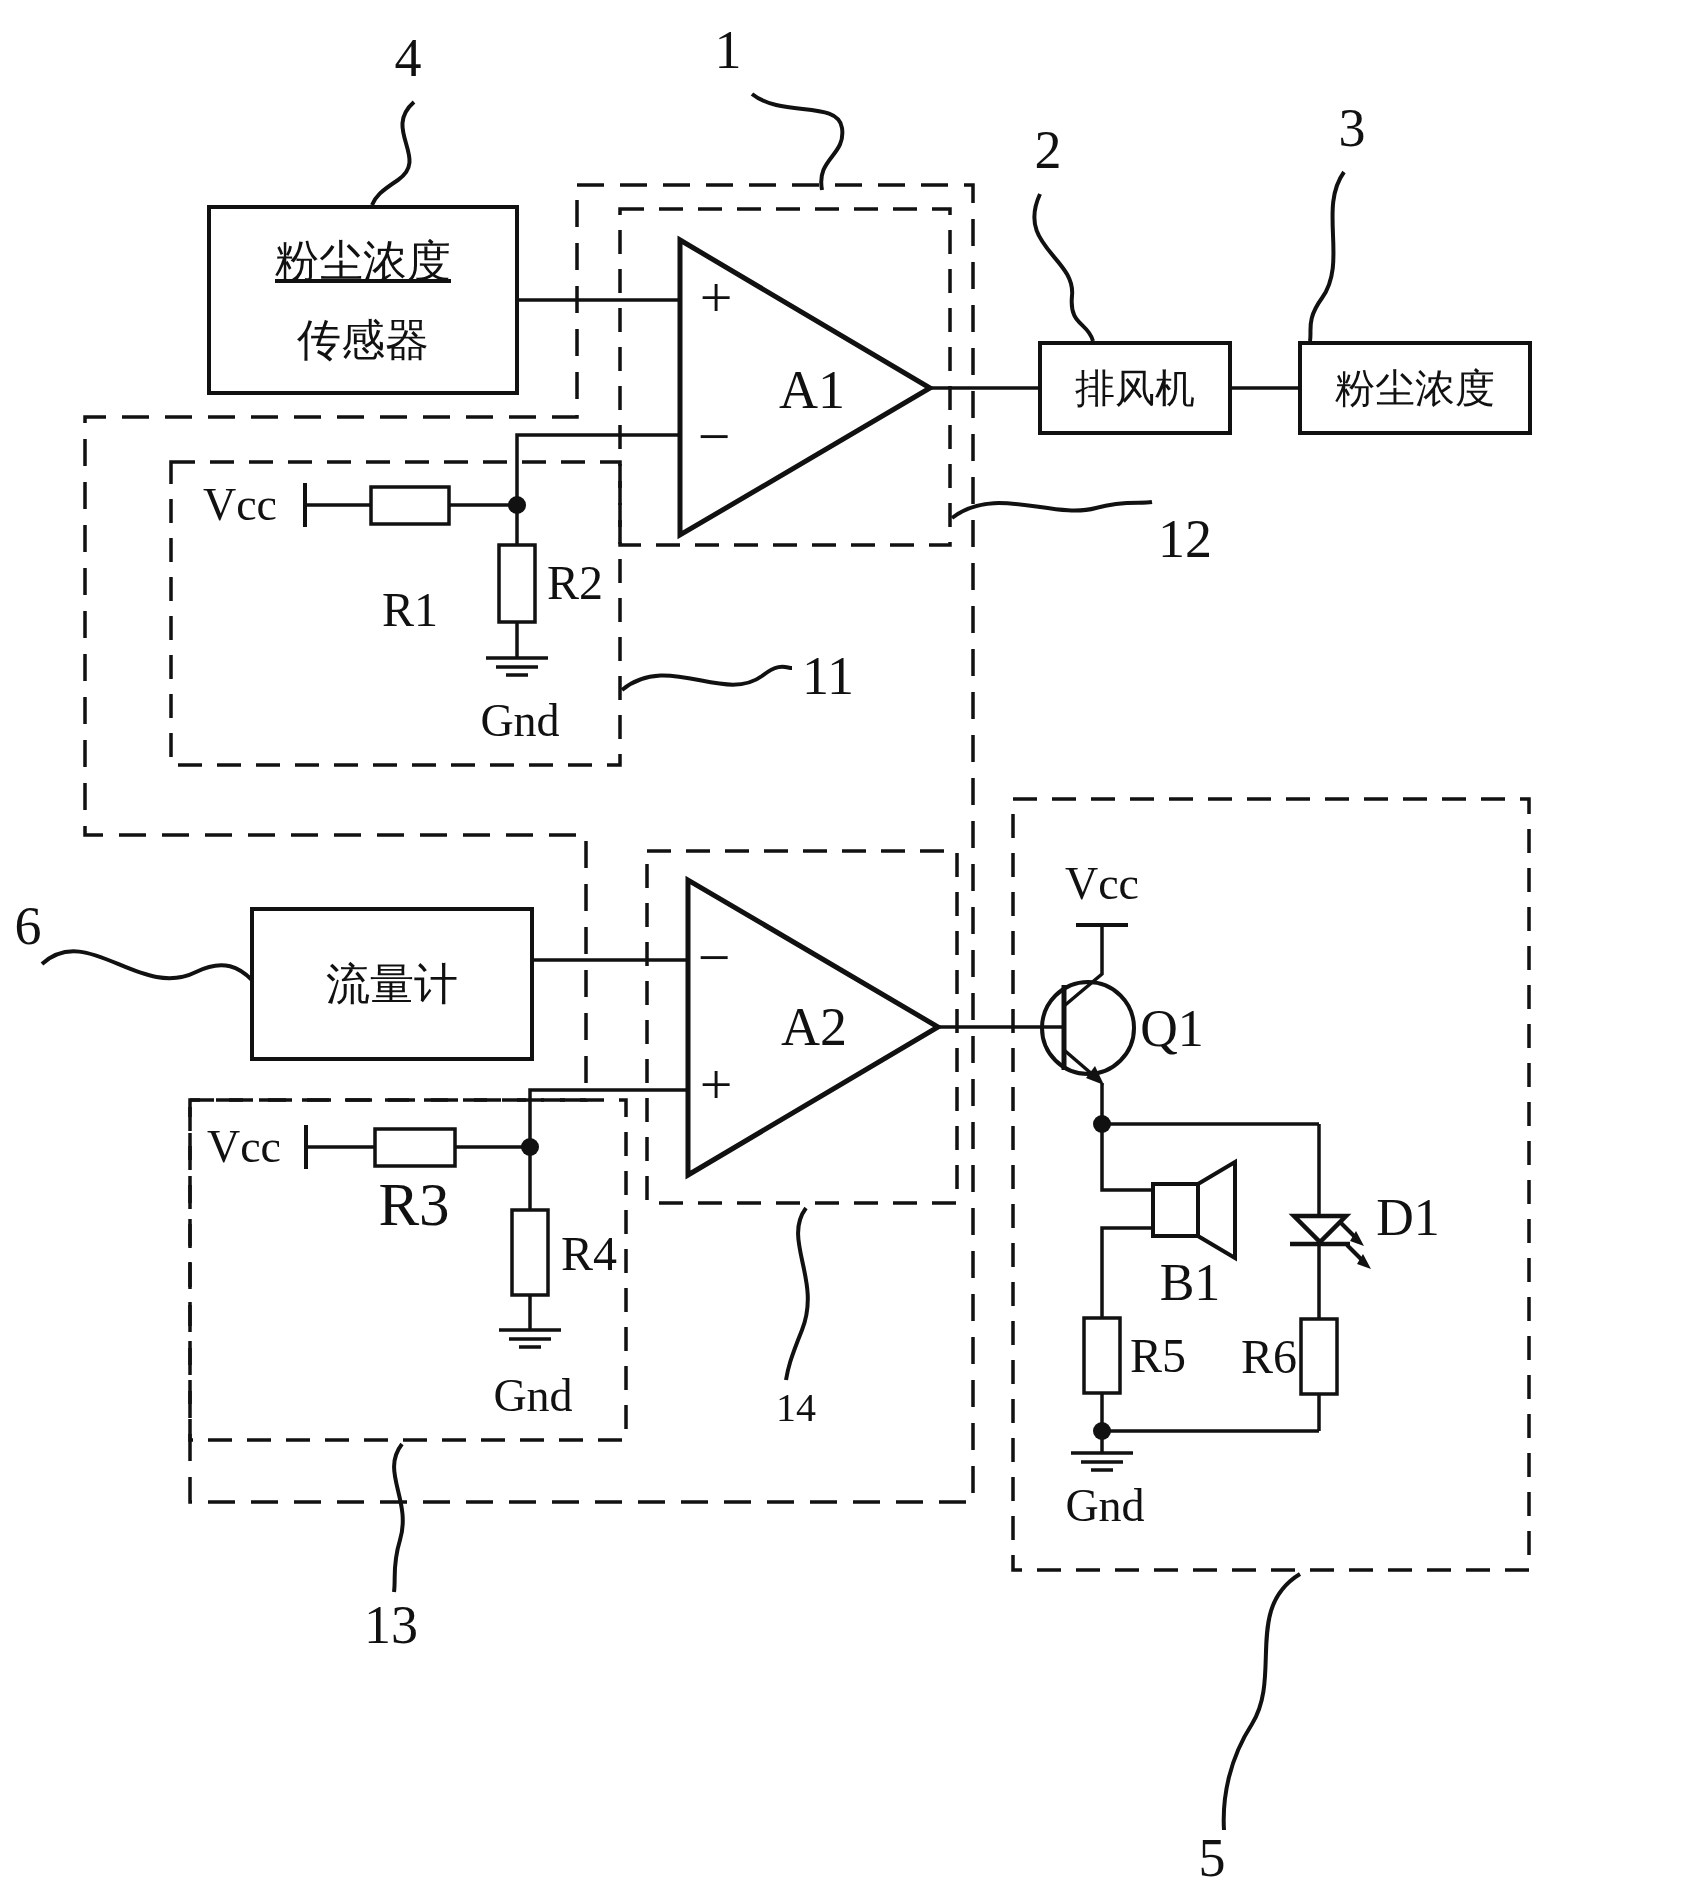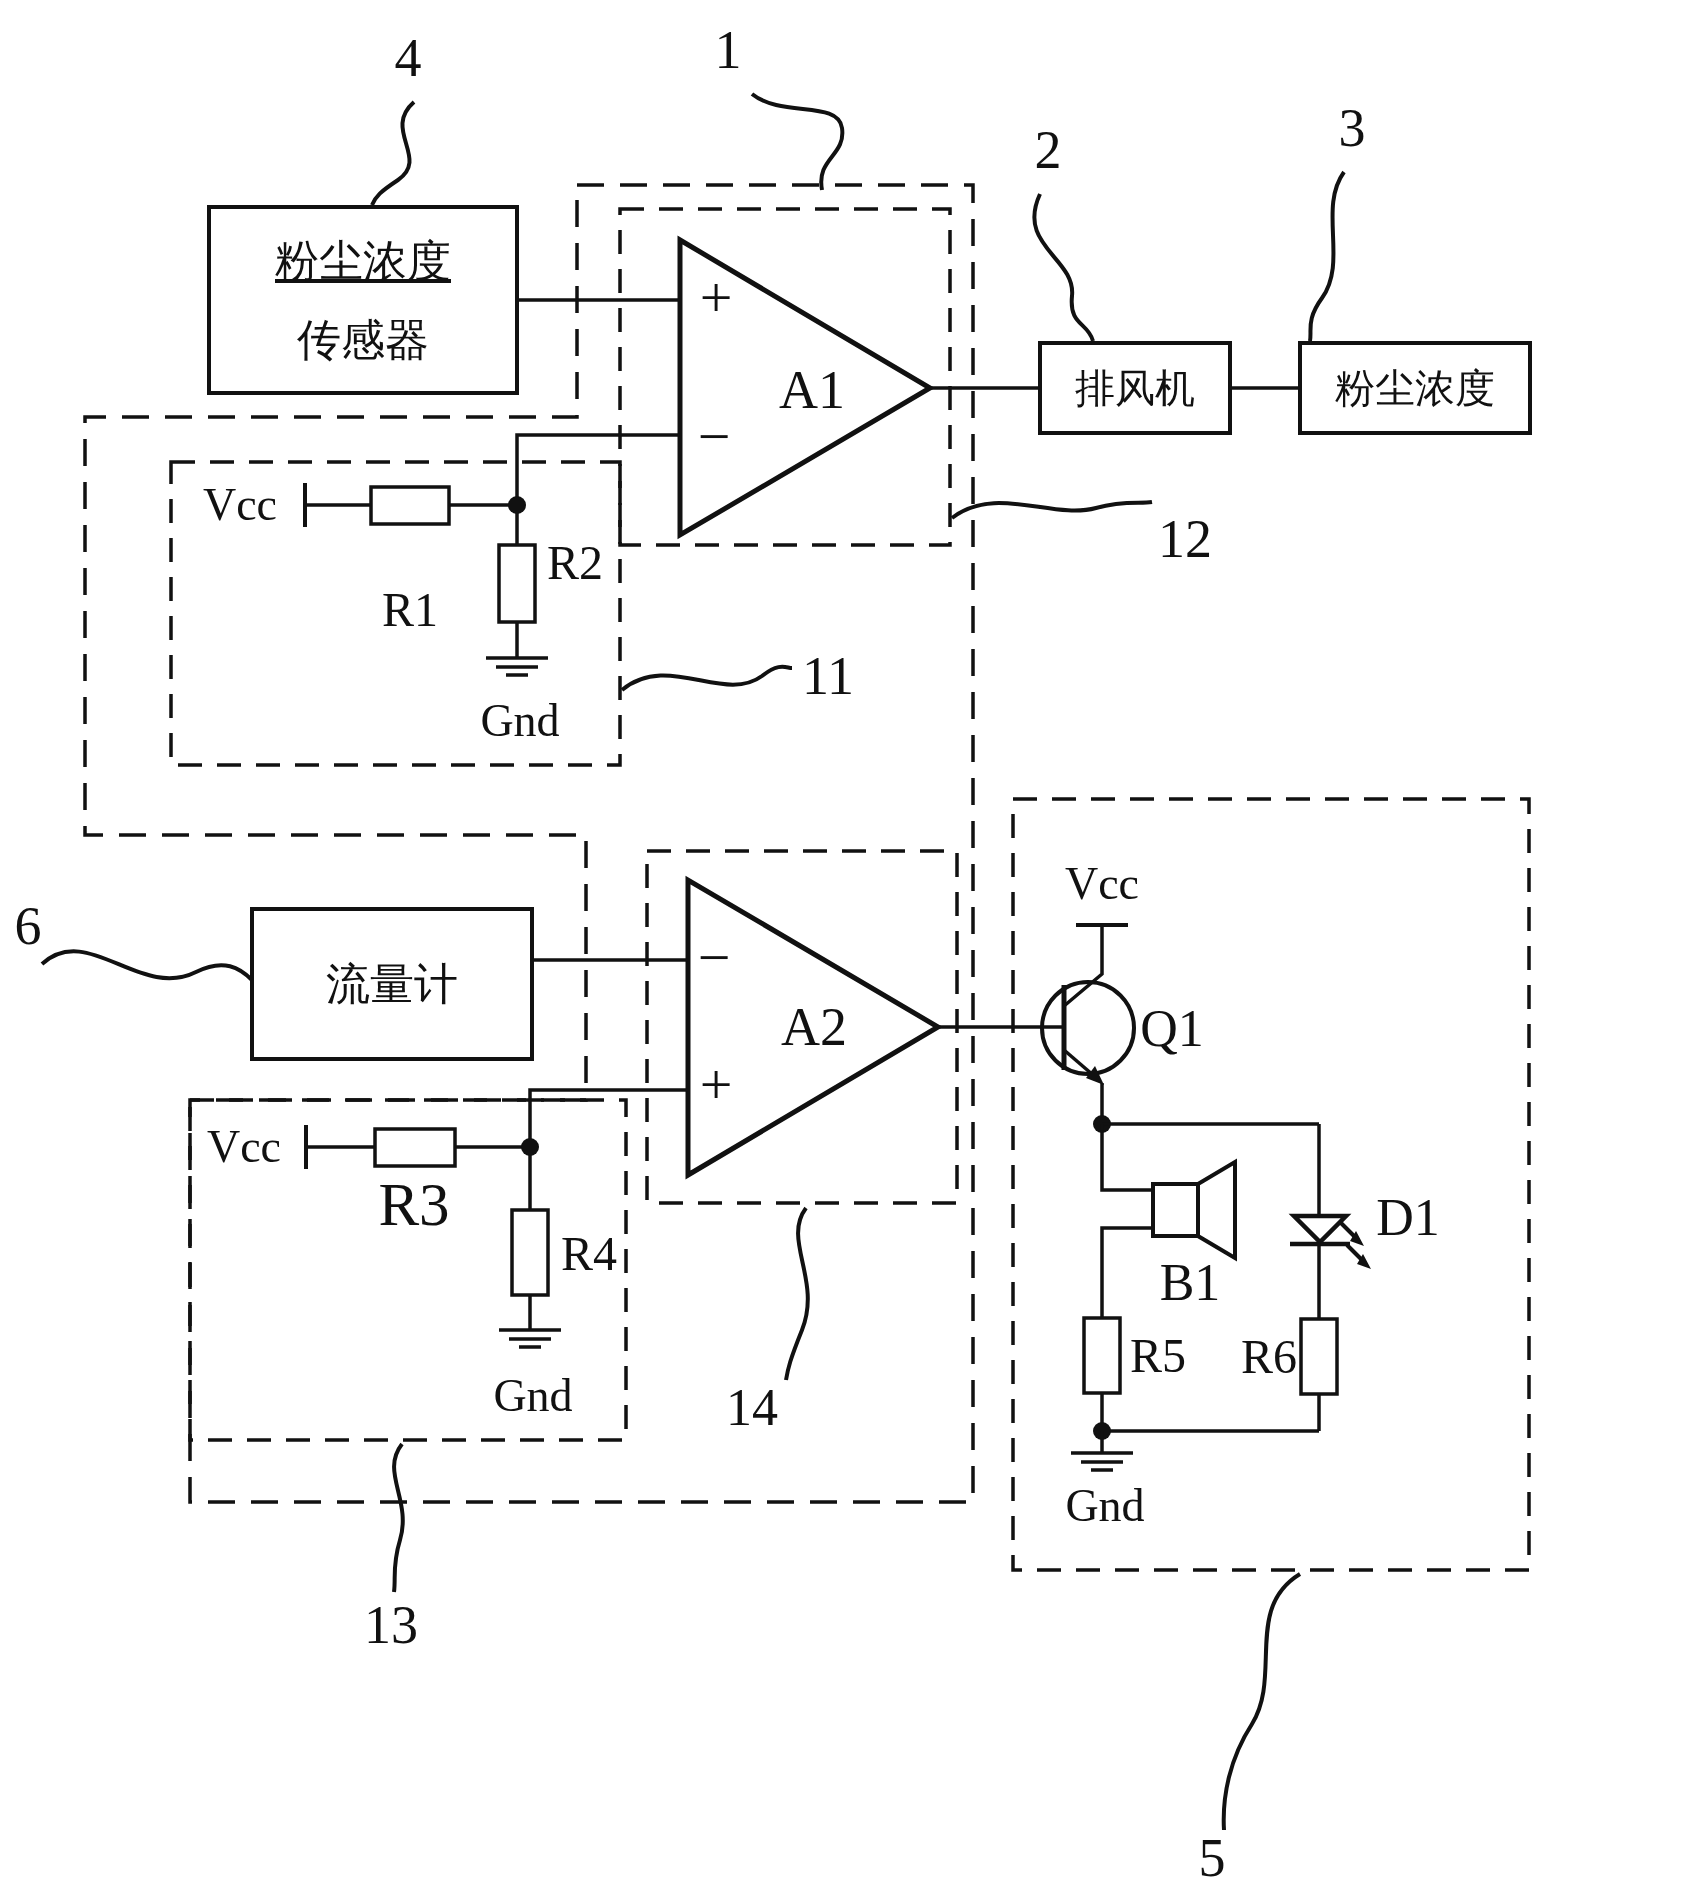--- a/index.html
+++ b/index.html
@@ -136,21 +136,21 @@
 <div class="t" style="left:392px;top:985px;font-size:44px;">流量计</div>
 
 <div class="t" style="left:240px;top:505px;font-size:46px;">Vcc</div>
 <div class="t" style="left:520px;top:721px;font-size:46px;">Gnd</div>
 <div class="t" style="left:244px;top:1147px;font-size:46px;">Vcc</div>
 <div class="t" style="left:533px;top:1396px;font-size:46px;">Gnd</div>
 <div class="t" style="left:1102px;top:884px;font-size:46px;">Vcc</div>
 <div class="t" style="left:1105px;top:1506px;font-size:46px;">Gnd</div>
 
 <div class="t" style="left:410px;top:566px;font-size:48px;margin-top:44px;">R1</div>
-<div class="t" style="left:575px;top:563px;font-size:48px;">R2</div>
+<div class="t" style="left:575px;top:583px;font-size:48px;">R2</div>
 <div class="t" style="left:414px;top:1204px;font-size:61px;">R3</div>
 <div class="t" style="left:589px;top:1254px;font-size:48px;">R4</div>
 <div class="t" style="left:1158px;top:1356px;font-size:48px;">R5</div>
 <div class="t" style="left:1269px;top:1357px;font-size:48px;">R6</div>
 
 <div class="t" style="left:812px;top:390px;font-size:54px;">A1</div>
 <div class="t" style="left:814px;top:1027px;font-size:54px;">A2</div>
 <div class="t" style="left:1172px;top:1029px;font-size:52px;">Q1</div>
 <div class="t" style="left:1190px;top:1283px;font-size:52px;">B1</div>
 <div class="t" style="left:1408px;top:1218px;font-size:52px;">D1</div>
@@ -162,15 +162,15 @@
 
 <div class="t" style="left:728px;top:50px;font-size:54px;">1</div>
 <div class="t" style="left:1048px;top:150px;font-size:54px;">2</div>
 <div class="t" style="left:1352px;top:128px;font-size:54px;">3</div>
 <div class="t" style="left:408px;top:58px;font-size:54px;">4</div>
 <div class="t" style="left:1212px;top:1858px;font-size:54px;">5</div>
 <div class="t" style="left:28px;top:926px;font-size:54px;">6</div>
 <div class="t" style="left:828px;top:676px;font-size:54px;">11</div>
 <div class="t" style="left:1185px;top:505px;font-size:54px;margin-top:34px;">12</div>
 <div class="t" style="left:391px;top:1625px;font-size:54px;">13</div>
-<div class="t" style="left:752px;top:1408px;font-size:52px;">14</div>
+<div class="t" style="left:796px;top:1408px;font-size:40px;">14</div>
 
 </div>
 
 </body></html>

